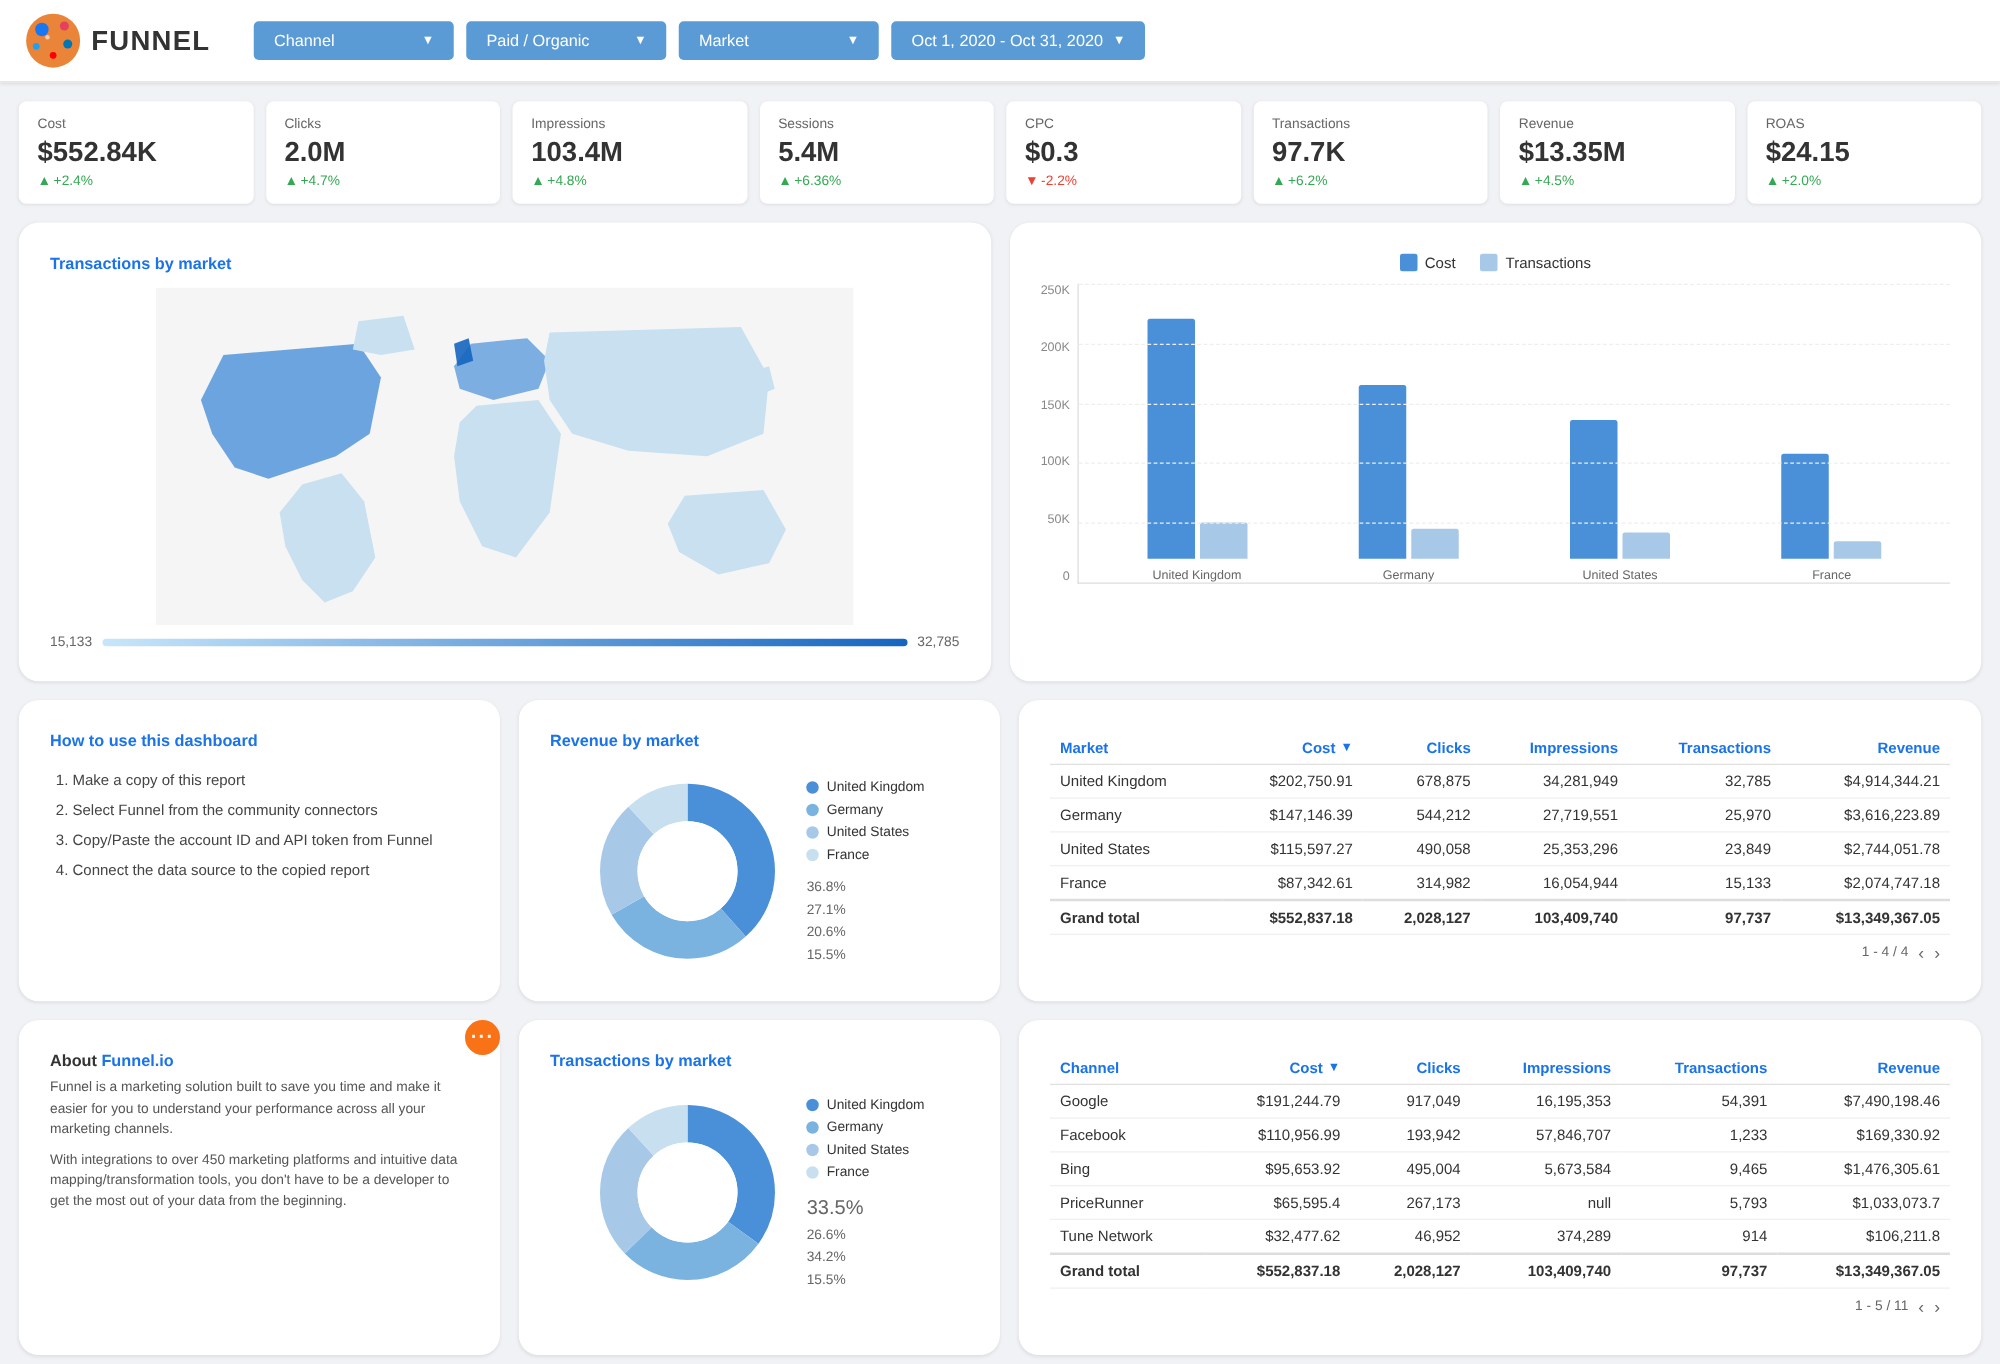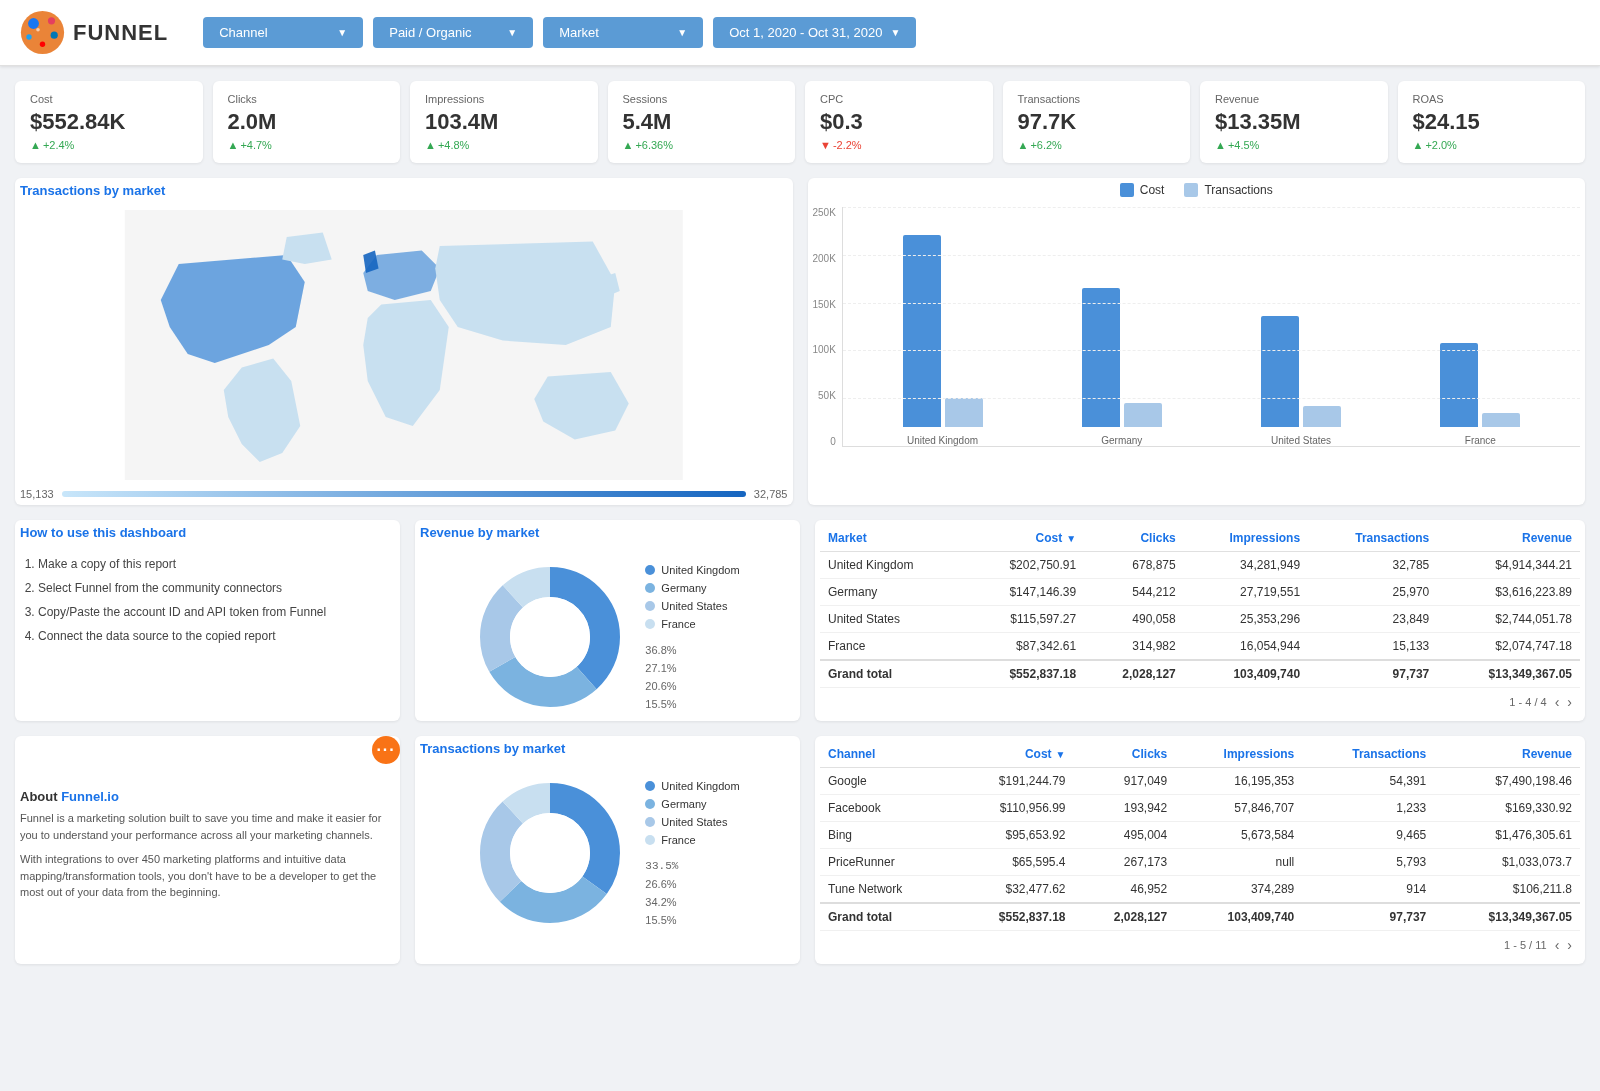--- a/index.html
+++ b/index.html
@@ -86,22 +86,22 @@
 
     
     .content-row {
       display: grid;
       grid-template-columns: 1fr 1fr;
       gap: 15px;
       margin-bottom: 15px;
     }
     .panel {
       background: white;
-      border-radius: 6px;
-      padding: 5px;
+      border-radius: 16px;
+      padding: 25px;
       box-shadow: 0 1px 3px rgba(0,0,0,0.08);
     }
     .panel-title {
       font-size: 13px;
       font-weight: bold;
       color: #1a73e8;
       margin-bottom: 12px;
     }
 
     
@@ -267,21 +267,20 @@
     .sort-arrow { font-size: 10px; margin-left: 2px; }
 
     
     .about-panel {
       position: relative;
     }
     .about-panel h3 {
       font-size: 13px;
       font-weight: bold;
       margin-bottom: 6px;
-      margin-top: 48px;
     }
     .about-panel h3 a {
       color: #1a73e8;
       text-decoration: none;
     }
     .about-panel p {
       font-size: 11px;
       color: #555;
       line-height: 1.5;
       margin-bottom: 8px;
@@ -688,21 +687,21 @@
             <span>Germany</span>
           </div>
           <div class="donut-legend-item">
             <div class="donut-dot" style="background:#a8c8e8;"></div>
             <span>United States</span>
           </div>
           <div class="donut-legend-item">
             <div class="donut-dot" style="background:#c8dff0;"></div>
             <span>France</span>
           </div>
-          <div style="margin-top:8px;font-size:11px;color:#666;font-family:Liberation Mono, monospace;">
+          <div style="margin-top:8px;font-size:16px;color:#666;">
             <span>33.5</span>%
           </div>
           <div style="font-size:11px;color:#666;">
             <span>26.6</span>%
           </div>
           <div style="font-size:11px;color:#666;">
             <span>34.2</span>%
           </div>
           <div style="font-size:11px;color:#666;">
             <span>15.5</span>%

